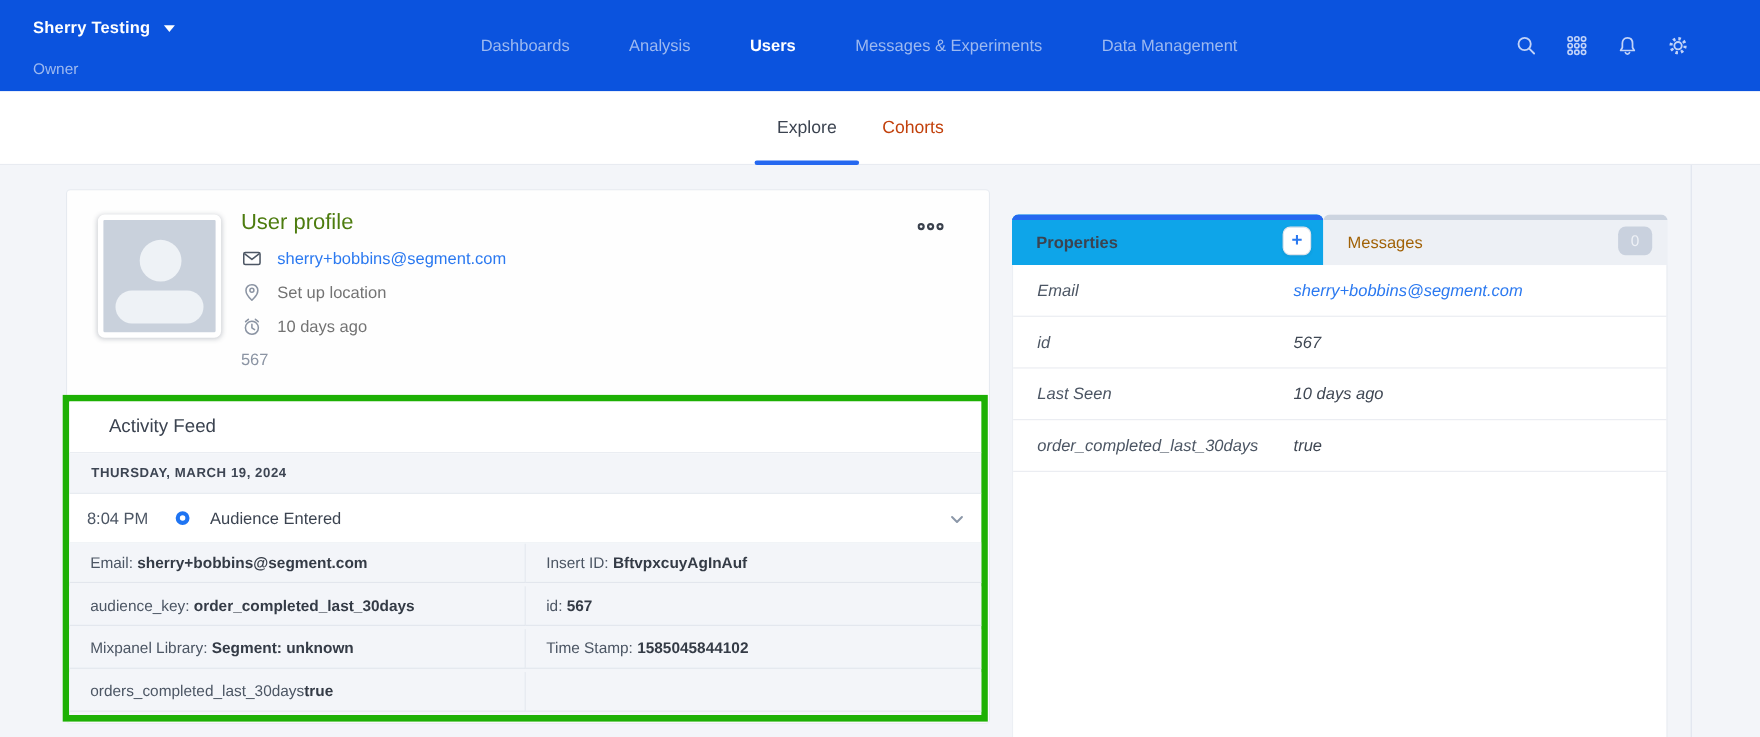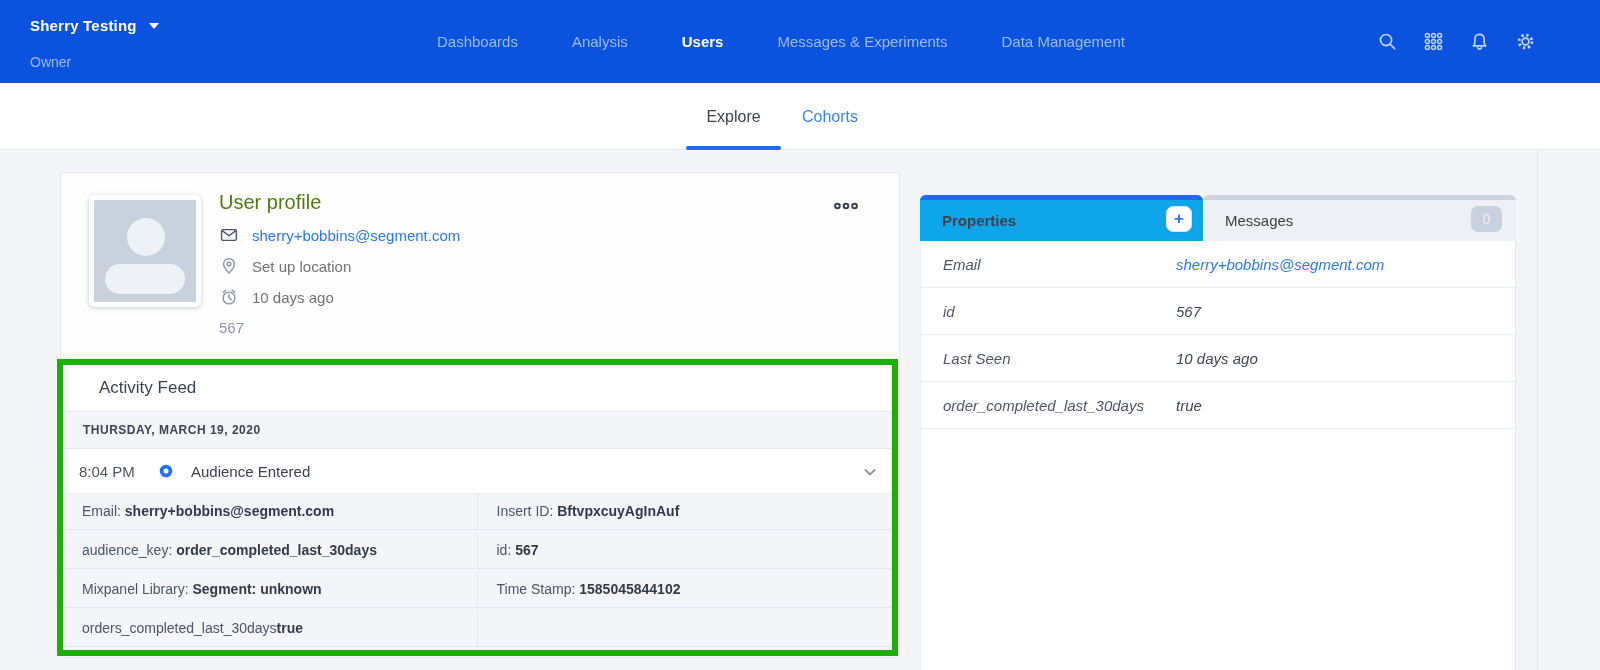--- a/index.html
+++ b/index.html
@@ -17,21 +17,21 @@
   .mainnav { position:absolute; left:437px; top:0; height:83px; display:flex; align-items:center; gap:54px; }
   .navitem { color:#9db9f0; font-size:15px; cursor:pointer; white-space:nowrap; }
   .navitem.active { color:#ffffff; font-weight:700; }
   .head-icons { position:absolute; right:64px; top:0; height:83px; display:flex; align-items:center; gap:25px; color:#c2d3f8; }
   .hicon { width:21px; height:21px; cursor:pointer; display:block; }
 
   
   .tabbar { position:absolute; left:0; top:83px; width:1600px; height:67px; background:#ffffff; border-bottom:1px solid #e8ebf1; }
   .page-tab { position:absolute; top:0; height:67px; display:flex; align-items:center; justify-content:center; font-size:16px; cursor:pointer; }
   .page-tab.explore { left:686px; width:95px; color:#3b4350; font-weight:500; }
-  .page-tab.cohorts { left:790px; width:80px; color:#3b82f6; }
+  .page-tab.cohorts { left:790px; width:80px; color:#c2410c; }
   .tab-underline { position:absolute; left:686px; top:146px; width:95px; height:4px; background:#2568f0; border-radius:2px; }
 
   
   .profile-panel { position:absolute; left:60px; top:172px; width:840px; height:486px; background:#fefefe; border:1px solid #e6eaf0; border-radius:4px; }
   .avatar { position:absolute; left:28px; top:22px; width:112px; height:112px; background:#c9d1dc; border:5px solid #ffffff; border-radius:6px; box-shadow:0 1px 5px rgba(40,50,70,.25); }
   .avatar-head { position:absolute; left:33px; top:18px; width:38px; height:38px; border-radius:50%; background:#eef2f6; }
   .avatar-body { position:absolute; left:11px; top:64px; width:80px; height:30px; border-radius:15px; background:#eef2f6; }
   .profile-info { position:absolute; left:158px; top:18px; }
   .profile-title { font-size:20px; color:#4d7c0f; font-weight:500; }
   .p-row { display:flex; align-items:center; gap:13px; margin-top:11px; height:20px; }
@@ -58,21 +58,21 @@
   
   .props-tabs { position:absolute; left:920px; top:195px; width:596px; height:46px; }
   .ptab { position:absolute; top:0; height:46px; border-radius:6px 6px 0 0; overflow:hidden; cursor:pointer; }
   .ptab .strip { position:absolute; left:0; top:0; width:100%; height:5px; }
   .ptab-props { left:0; width:283px; background:#0ea5e9; }
   .ptab-props .strip { background:#2568f0; }
   .ptab-props .lbl { position:absolute; left:22px; top:17px; font-size:15px; font-weight:700; color:#3b4350; }
   .plus-btn { position:absolute; right:11px; top:11px; width:26px; height:26px; background:#fff; border:1px solid #dfe4ec; border-radius:7px; color:#2b79f0; font-size:17px; font-weight:700; text-align:center; line-height:23px; cursor:pointer; box-shadow:0 1px 2px rgba(50,60,80,.08); }
   .ptab-msgs { left:283px; width:313px; background:#edf0f5; }
   .ptab-msgs .strip { background:#ccd4e0; }
-  .ptab-msgs .lbl { position:absolute; left:22px; top:17px; font-size:15px; color:#404040; }
+  .ptab-msgs .lbl { position:absolute; left:22px; top:17px; font-size:15px; color:#a16207; }
   .msg-badge { position:absolute; right:14px; top:11px; width:31px; height:26px; background:#c9d1de; border-radius:7px; color:#eef1f6; font-size:14px; text-align:center; line-height:26px; }
   .props-body { position:absolute; left:920px; top:241px; width:596px; height:429px; background:#ffffff; border-left:1px solid #eceff4; border-right:1px solid #e4e8ef; }
   .prow { position:relative; height:47px; border-bottom:1px solid #e9ecf1;font-style:italic; }
   .prow .pkey { position:absolute; left:22px; top:15px; font-size:15px; color:#4c5664; }
   .prow .pval { position:absolute; left:255px; top:15px; font-size:15px; color:#3f4753; }
   .prow .pval.link { color:#2b79f0; cursor:pointer; }
   .scroll-divider { position:absolute; left:1537px; top:150px; width:1px; height:520px; background:#dfe4ee; }
 </style>
 </head>
 <body>
@@ -161,21 +161,21 @@
     </div>
     <svg class="more-dots" viewBox="0 0 24 10" fill="none" stroke="#3a414d" stroke-width="2">
       <circle cx="3.4" cy="5" r="2.3"></circle>
         <circle cx="12" cy="5" r="2.3"></circle>
         <circle cx="20.6" cy="5" r="2.3"></circle>
     </svg>
   </div>
 
   <div class="activity-box">
     <div class="activity-header">Activity Feed</div>
-    <div class="activity-date">THURSDAY, MARCH 19, 2020</div>
+    <div class="activity-date">THURSDAY, MARCH 19, 2024</div>
     <div class="activity-event">
       <span class="evt-time">8:04 PM</span>
       <svg class="evt-donut" viewBox="0 0 16 16">
         <circle cx="8" cy="8" r="4.4" fill="#ffffff" stroke="#1f74f2" stroke-width="3.8"></circle>
       </svg>
       <span class="evt-name">Audience Entered</span>
       <svg class="evt-chevron" viewBox="0 0 16 16" fill="none" stroke="currentColor" stroke-width="1.8" stroke-linecap="round" stroke-linejoin="round">
         <polyline points="3.5,6 8,10.5 12.5,6"></polyline>
       </svg>
     </div>

